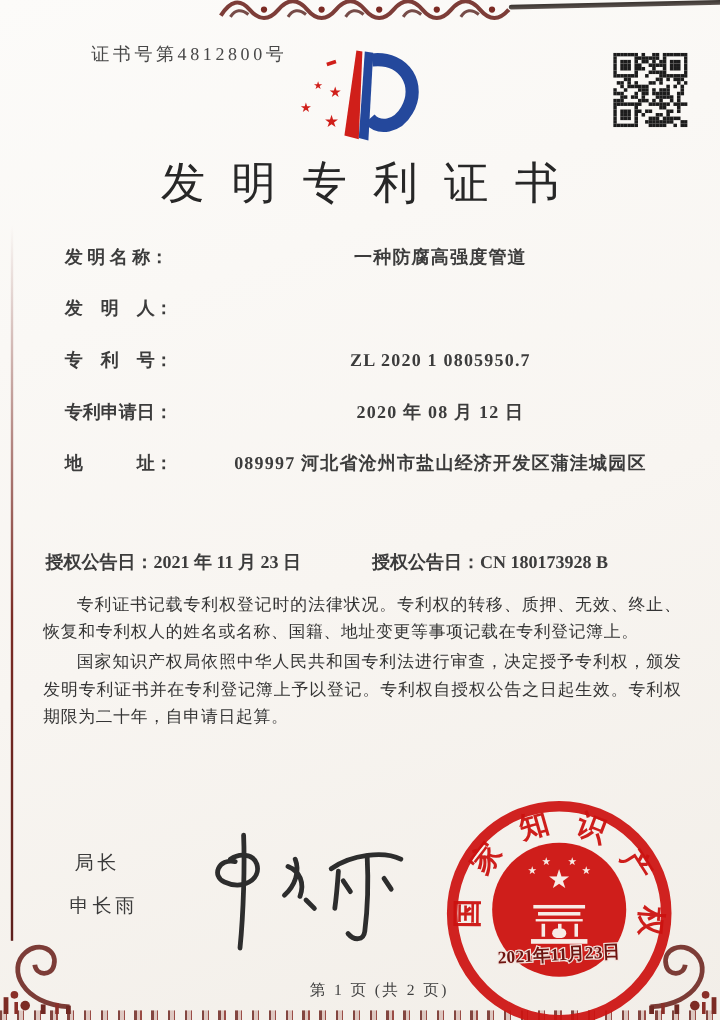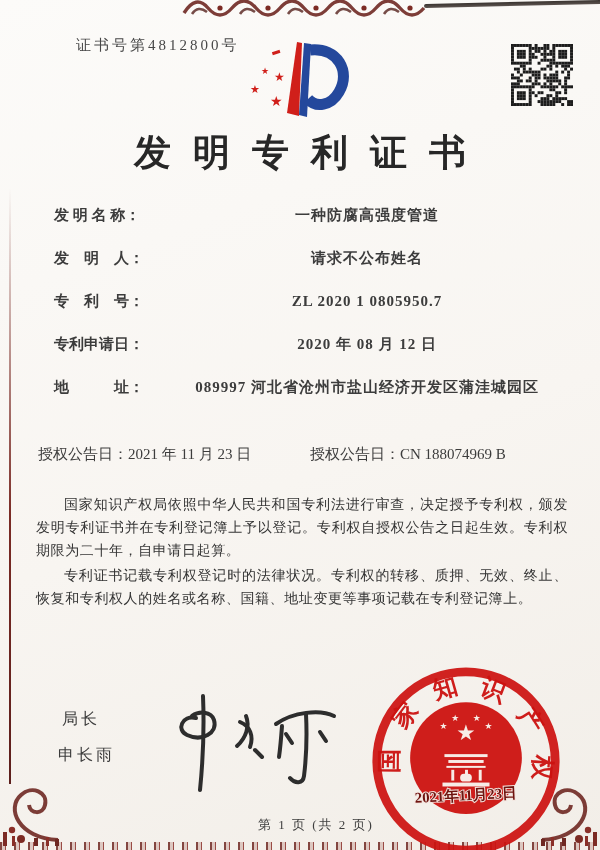--- a/index.html
+++ b/index.html
@@ -18,27 +18,27 @@
   .corner.bl{left:0;bottom:0;}
   .corner.br{right:0;bottom:0;transform:scaleX(-1);}
   .bottom-fringe{position:absolute;left:0;right:0;bottom:0;height:8px;opacity:.85;z-index:1;
     background:repeating-linear-gradient(90deg,#6f2822 0 2px,rgba(150,70,58,.28) 2px 5px,#8a2f28 5px 6px,rgba(0,0,0,0) 6px 14px);}
   
   .cert-no{position:absolute;left:36px;top:36px;font-size:15px;letter-spacing:3px;color:#474747;margin-left:40px;}
   .logo{position:absolute;left:246px;top:38px;width:108px;height:82px;}
   .qr{position:absolute;left:511px;top:44px;width:62px;height:62px;}
   .qr svg{width:100%;height:100%;fill:#1c1c1c;}
   .title{position:absolute;left:0;top:128px;width:100%;text-align:center;
-    font-size:37px;font-weight:bold;letter-spacing:22px;text-indent:22px;color:#272727;}
+    font-size:37px;font-weight:normal;letter-spacing:22px;text-indent:22px;color:#272727;}
   
   .fields{position:absolute;left:38px;top:207px;width:530px;display:flex;flex-direction:column;gap:26px;}
   .frow{display:flex;font-size:15px;font-weight:600;line-height:17px;color:#3c3c3c;margin-left:16px;}
   .flabel{flex:0 0 112px;white-space:nowrap;}
   .fvalue{flex:1;letter-spacing:1px;text-align:center;}
-  .grant{position:absolute;left:38px;top:445px;width:540px;font-size:15px;font-weight:400;color:#3c3c3c;}
+  .grant{position:absolute;left:38px;top:459px;width:540px;font-size:15px;font-weight:700;color:#3c3c3c;}
   .grant .g-right{position:absolute;left:272px;top:0;}
   
   .paras{position:absolute;left:36px;top:494px;width:532px;font-size:14px;line-height:1.64;
     letter-spacing:.6px;text-align:justify;color:#343434;font-weight:500;}
   .paras p{margin:0 0 2px 0;text-indent:2em;}
   
   .officer-title{position:absolute;left:62px;top:709px;font-size:16px;letter-spacing:3px;color:#3b3b3b;}
   .officer-name{position:absolute;left:58px;top:745px;font-size:16px;letter-spacing:3px;color:#3b3b3b;}
   .signature{position:absolute;left:158px;top:688px;width:205px;height:112px;}
   .seal{position:absolute;left:368px;top:663px;width:196px;height:196px;z-index:3;}
@@ -335,46 +335,45 @@
 
   <div class="title">发明专利证书</div>
 
   <div class="fields">
     <div class="frow">
       <span class="flabel">发 明 名 称：</span>
       <span class="fvalue">一种防腐高强度管道</span>
     </div>
     <div class="frow">
       <span class="flabel">发　明　人：</span>
-      <span class="fvalue">请求不公布姓名</span>
     </div>
     <div class="frow">
       <span class="flabel">专　利　号：</span>
       <span class="fvalue">ZL 2020 1 0805950.7</span>
     </div>
     <div class="frow">
       <span class="flabel">专利申请日：</span>
       <span class="fvalue">2020 年 08 月 12 日</span>
     </div>
     <div class="frow">
       <span class="flabel">地　　　址：</span>
       <span class="fvalue">089997 河北省沧州市盐山经济开发区蒲洼城园区</span>
     </div>
   </div>
 
   <div class="grant">
     <span>授权公告日：</span><span>2021 年 11 月 23 日</span>
     <span class="g-right">
-      <span>授权公告日：</span><span>CN 188074969 B</span>
+      <span>授权公告日：</span><span>CN 180173928 B</span>
     </span>
   </div>
 
   <div class="paras">
+    <p>专利证书记载专利权登记时的法律状况。专利权的转移、质押、无效、终止、恢复和专利权人的姓名或名称、国籍、地址变更等事项记载在专利登记簿上。</p>
     <p>国家知识产权局依照中华人民共和国专利法进行审查，决定授予专利权，颁发发明专利证书并在专利登记簿上予以登记。专利权自授权公告之日起生效。专利权期限为二十年，自申请日起算。</p>
-    <p>专利证书记载专利权登记时的法律状况。专利权的转移、质押、无效、终止、恢复和专利权人的姓名或名称、国籍、地址变更等事项记载在专利登记簿上。</p>
   </div>
 
   <div class="officer-title">局长</div>
   <div class="officer-name">申长雨</div>
 
   <div class="signature">
     <svg viewBox="0 0 205 112" width="205" height="112" stroke="#2d2d2d" stroke-width="4" fill="none" stroke-linecap="round" stroke-linejoin="round">
       <path d="M38,30 C24,27 18,42 29,47 C44,54 60,45 56,32 C53,23 41,23 34,28"></path>
       <path d="M45,8 C46,32 45,72 42,102"></path>
       <path d="M88,28 C92,38 88,50 79,58"></path>

